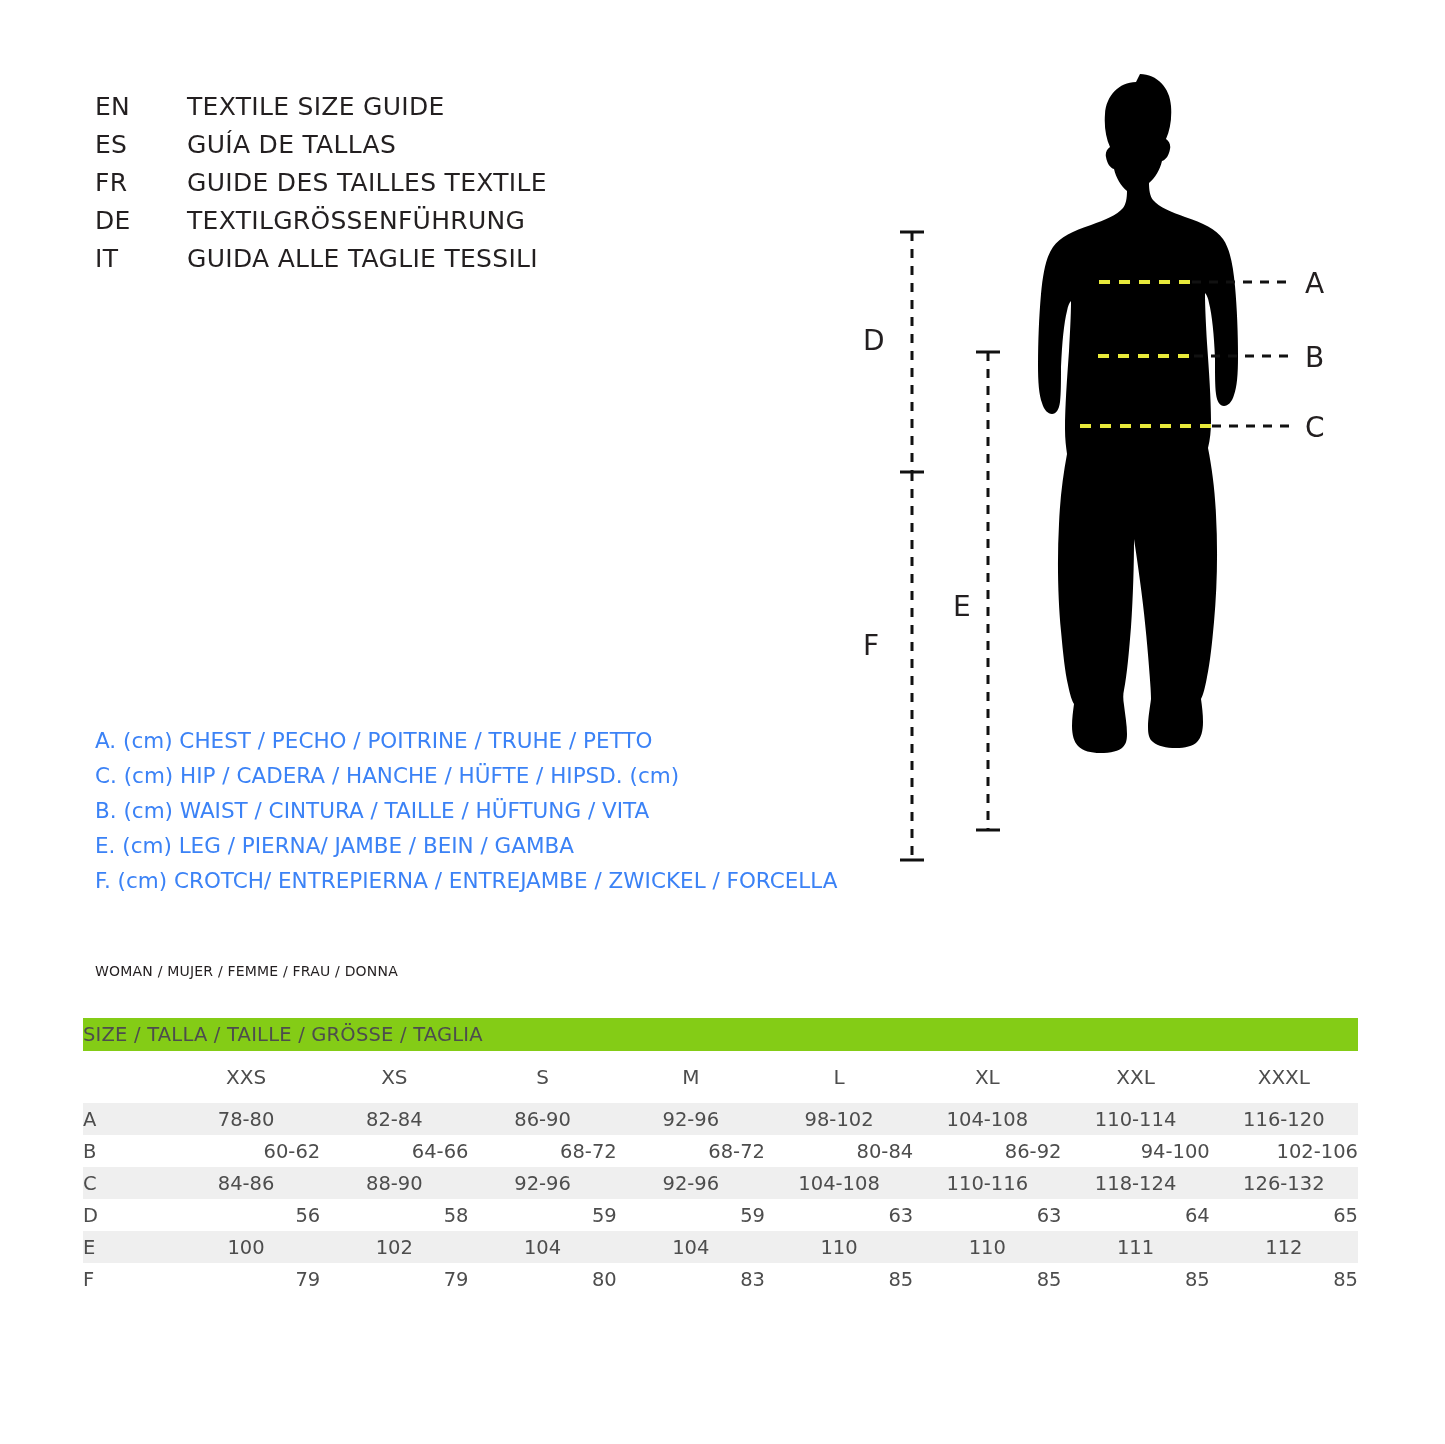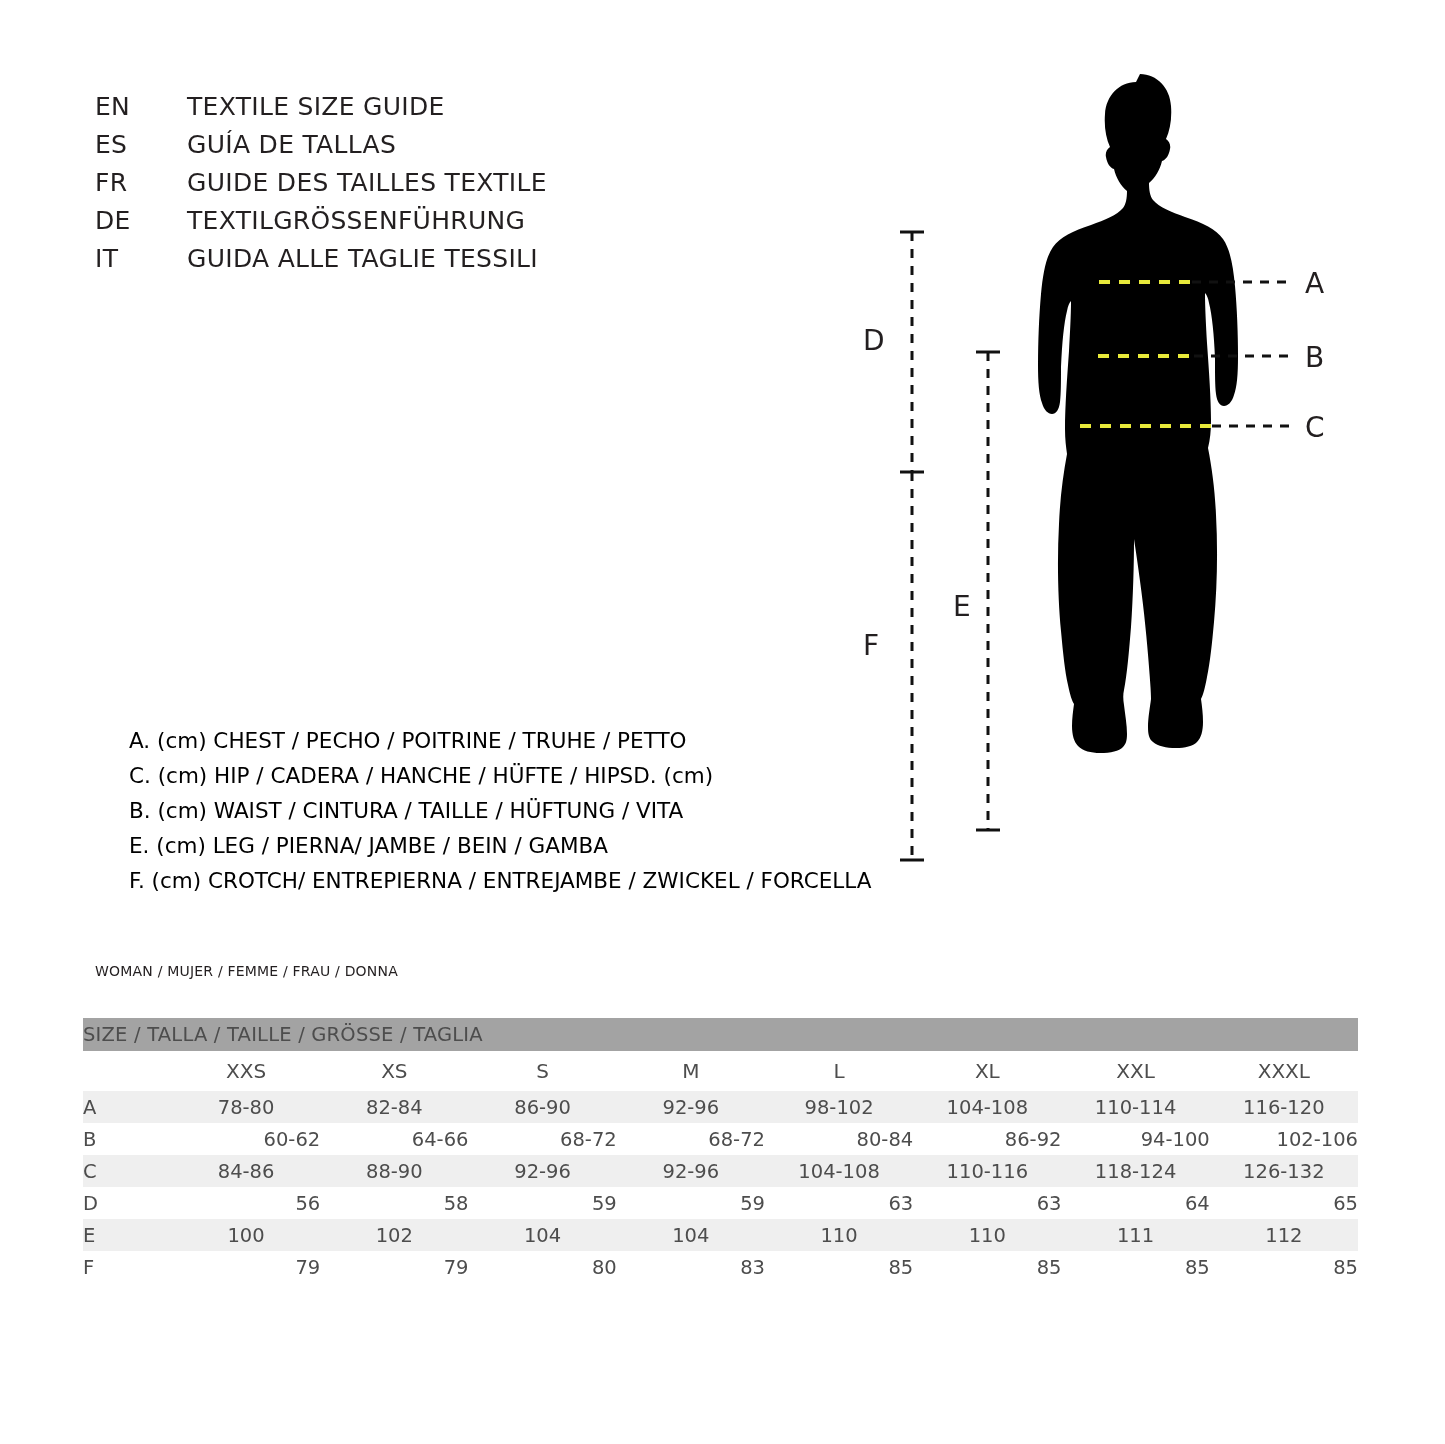--- a/index.html
+++ b/index.html
@@ -42,22 +42,21 @@
   #legend-block {
     position: absolute;
     left: 95px;
     top: 723px;
     width: 830px;
   }
   .legend-row {
     font-size: 21.5px;
     line-height: 35px;
     white-space: nowrap;
-    color: #000000;
-    margin-left: 34px;
+    color: #3b82f6;
   }
 
   
   #gender-heading {
     position: absolute;
     left: 95px;
     top: 963px;
     font-size: 14px;
     letter-spacing: 0.2px;
   }
@@ -71,31 +70,31 @@
     border-collapse: collapse;
     font-size: 20px;
     color: #4d4d4d;
   }
   #size-table td, #size-table th {
     padding: 0;
     margin: 0;
     font-weight: normal;
   }
   .tbl-title-row td {
-    background: #a3a3a3;
+    background: #84cc16;
     color: #4d4d4d;
     height: 33px;
     font-size: 19.5px;
     padding-left: 14px;
     text-align: left;
     letter-spacing: 0.2px;
   }
   .tbl-head-row td {
     background: #ffffff;
-    height: 40px;
+    height: 52px;
     text-align: center;
     font-size: 20px;
     color: #4d4d4d;
   }
   .tbl-row td {
     height: 32px;
     text-align: center;
     font-size: 19.5px;
   }
   .tbl-row.shade td { background: #efefef; }

